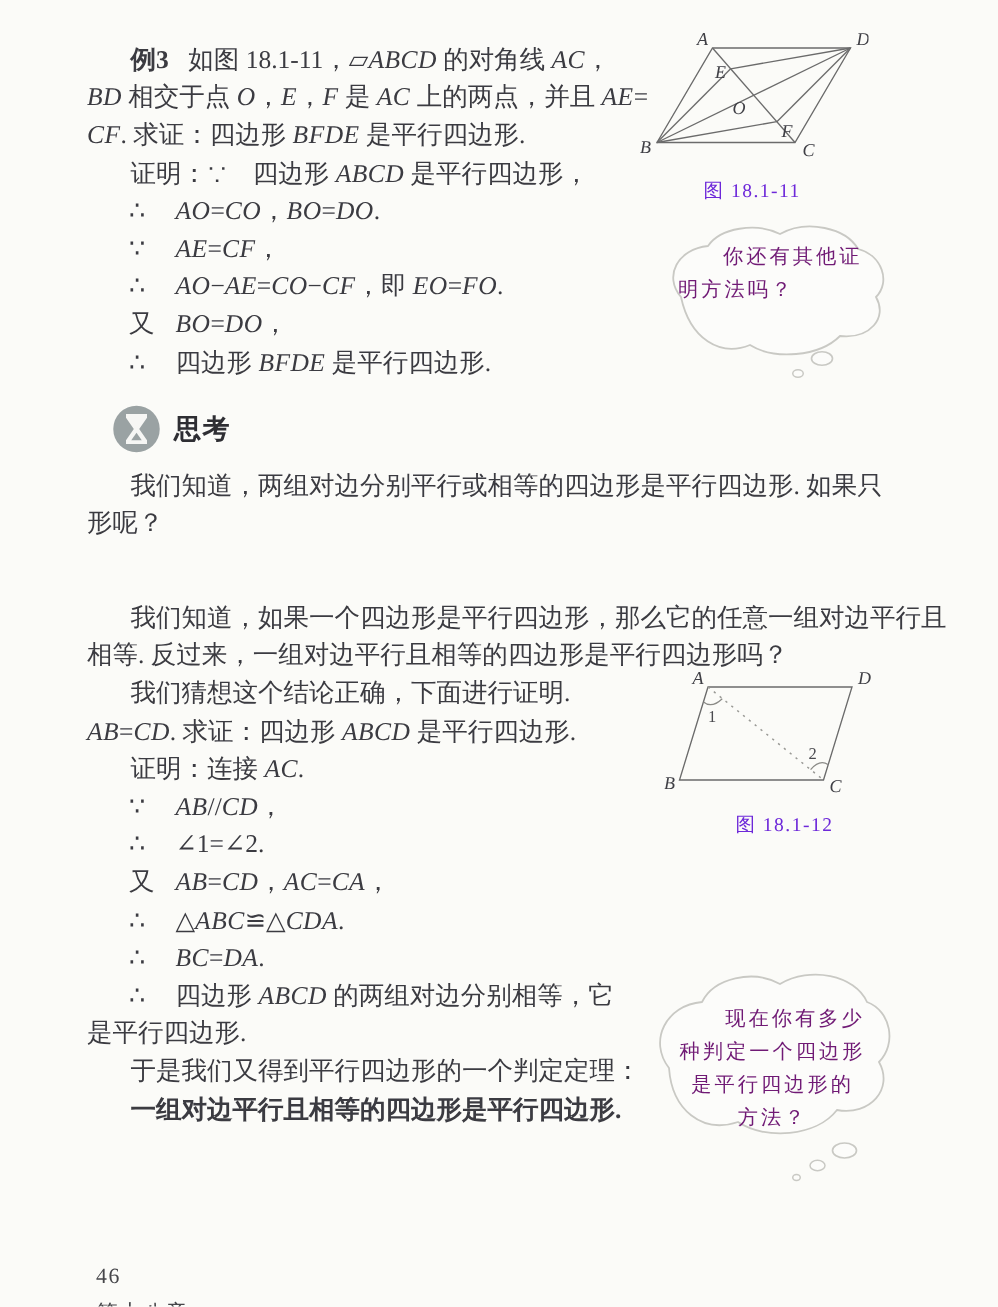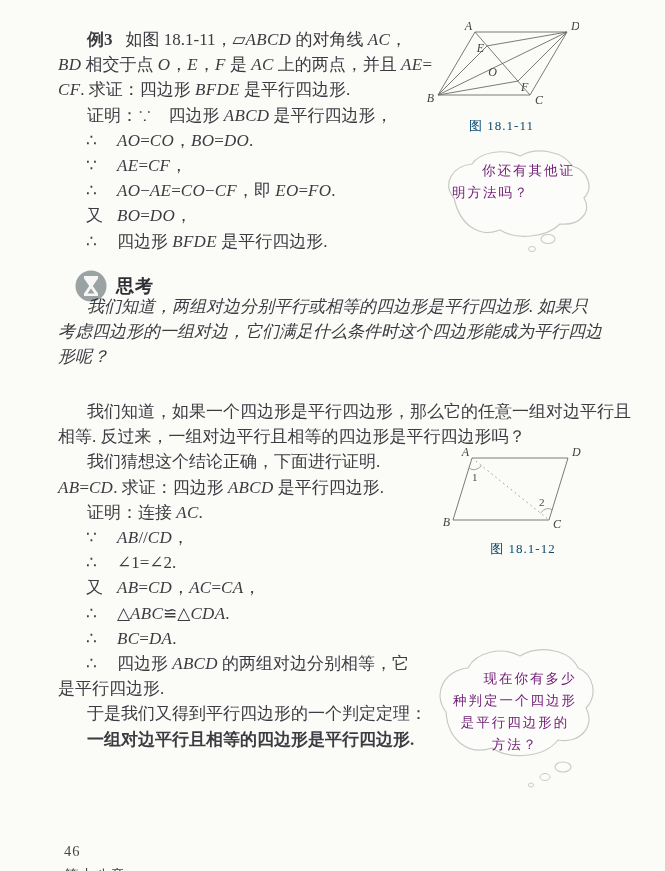--- a/index.html
+++ b/index.html
@@ -13,25 +13,25 @@
   .line{line-height:25.2px;font-size:17px;white-space:nowrap;}
   .line.indent{padding-left:29px;}
   .line.bold{font-weight:bold;}
   .line .sym{display:inline-block;margin-left:28px;width:31px;}
   .line .txt i{font-style:italic;letter-spacing:.3px;}
   .lbl{font-weight:bold;margin-right:13px;}
 
   #example-block{top:27px;left:58px;}
   #think-header{top:269px;left:74px;display:flex;align-items:center;gap:8px;}
   #think-title{font-size:18px;font-weight:bold;color:#2e2e33;letter-spacing:1px;}
-  #think-para{top:294px;left:58px;font-style:italic;}
+  #think-para{top:311px;left:58px;}
   #body-block{top:399px;left:58px;}
 
   .figure{text-align:center;}
-  .fig-caption{font-size:13px;color:#0c4a6e;margin-top:3px;letter-spacing:1px;font-family:Liberation Serif, serif;}
+  .fig-caption{font-size:13px;color:#6d28d9;margin-top:3px;letter-spacing:1px;font-family:Liberation Serif, serif;}
   #figure1{top:18px;left:424px;width:155px;}
   #figure2{top:448px;left:443px;width:160px;}
   .fig-label{font-size:12px;font-style:italic;fill:#3f3f45;font-family:"Liberation Serif","DejaVu Serif",serif;}
   .fig-num{font-size:11px;fill:#4a4a4f;font-family:"Liberation Serif","DejaVu Serif",serif;}
 
   .bubble{pointer-events:none;}
   #bubble1{top:146px;left:436px;width:162px;height:112px;}
   #bubble2{top:642px;left:430px;width:175px;height:155px;text-align:center;}
   .bubble-text{position:absolute;}
   .bubble-line{font-size:13.5px;line-height:22px;color:#701a75;letter-spacing:2px;white-space:nowrap;}
@@ -97,21 +97,20 @@
     <circle cx="17" cy="17" r="15.5" fill="#9aa2a3"></circle>
     <path d="M10,7 h14 v2.5 l-5.2,7.5 5.2,7.5 v2.5 h-14 v-2.5 l5.2,-7.5 -5.2,-7.5 z" fill="#f6f6f4"></path>
     <path d="M13.5,24.5 L17,19.5 L20.5,24.5 Z" fill="#9aa2a3"></path>
   </svg>
   <span id="think-title">思考</span>
 </div>
 
 <div id="think-para" class="abs">
 
 <div class="line indent"><span class="txt">我们知道，两组对边分别平行或相等的四边形是平行四边形. 如果只</span></div>
-    <div class="line"><span class="txt">考虑四边形的一组对边，它们满足什么条件时这个四边形能成为平行四边</span></div>
     <div class="line"><span class="txt">形呢？</span></div>
   </div>
 
 <div id="body-block" class="abs">
 
 <div class="line indent"><span class="txt">我们知道，如果一个四边形是平行四边形，那么它的任意一组对边平行且</span></div>
     <div class="line"><span class="txt">相等. 反过来，一组对边平行且相等的四边形是平行四边形吗？</span></div>
     <div class="line indent"><span class="txt">我们猜想这个结论正确，下面进行证明.</span></div>
     <div class="line"><span class="txt"><i>AB</i>=<i>CD</i>. 求证：四边形 <i>ABCD</i> 是平行四边形.</span></div>
     <div class="line indent"><span class="txt">证明：连接 <i>AC</i>.</span></div>

